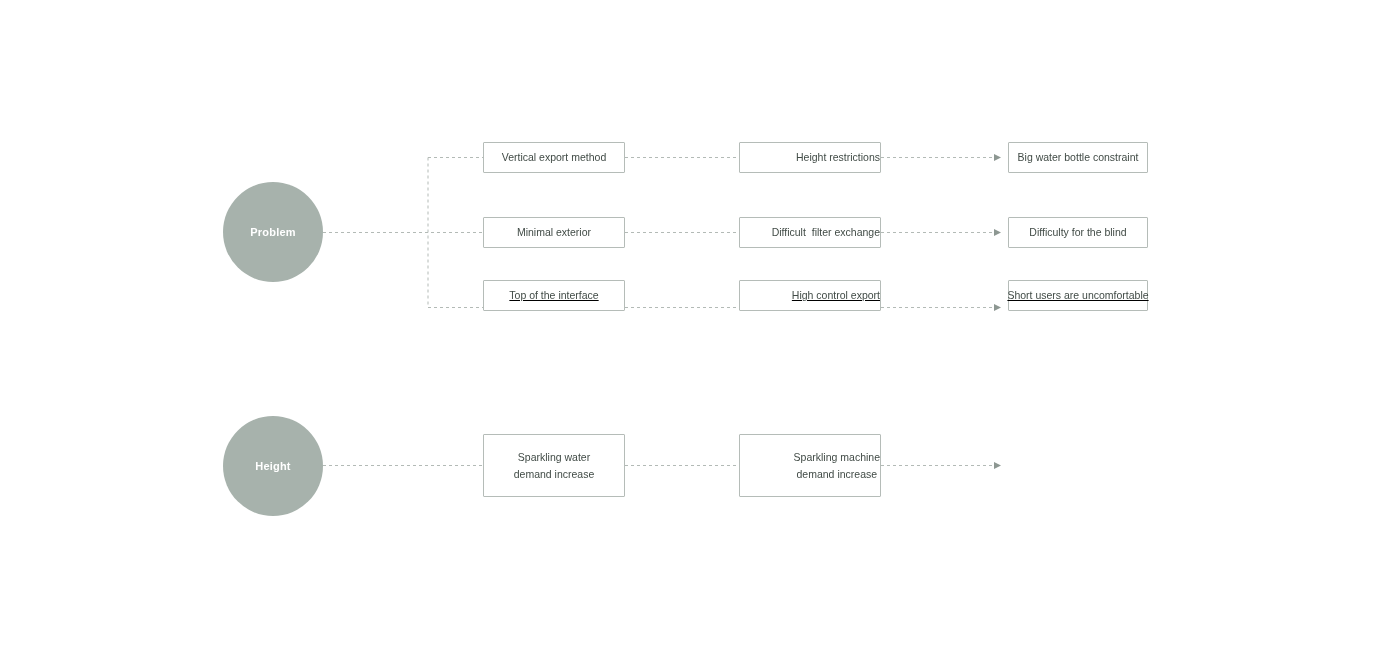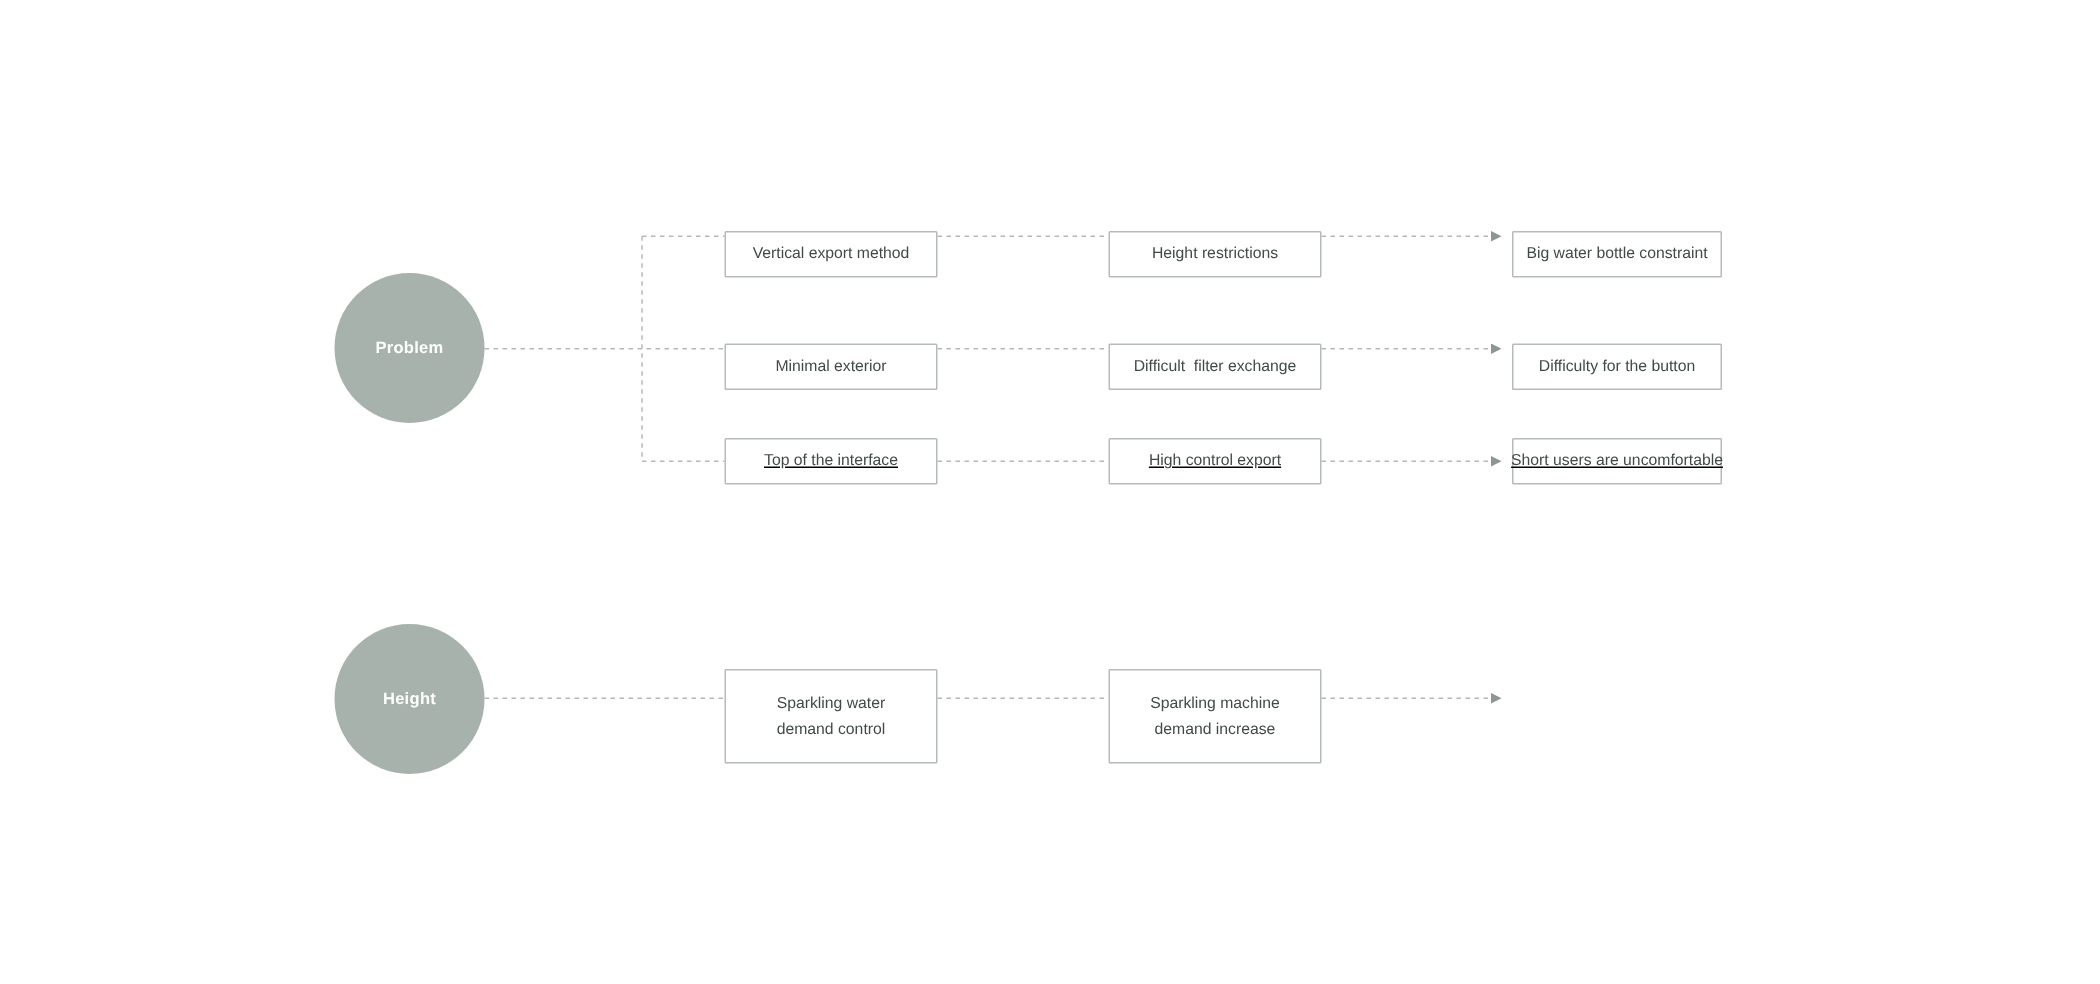--- a/index.html
+++ b/index.html
@@ -51,31 +51,30 @@
   .circle-problem { left: 223px; top: 182px; }
   .circle-trend   { left: 223px; top: 416px; }
   .box {
     position: absolute;
     height: 31px;
     background: #ffffff;
     border: 1px solid var(--box-border);
     border-radius: 1px;
     display: flex; align-items: center; justify-content: center;
     overflow: visible;
-    margin-top: 12px;
   }
   .box .lbl {
     color: var(--box-text);
     font-size: 10.5px;
     line-height: 1.6;
     text-align: center;
     white-space: pre;
   }
   .c1 { left: 483px; width: 142px; }
-  .c2 { left: 739px; width: 142px; }
+  .c2 { left: 739px; width: 142px; justify-content: flex-end; }
   .c3 { left: 1008px; width: 140px; }
   .r1 { top: 142px; }
   .r2 { top: 217px; }
   .r3 { top: 280px; text-decoration: underline; }
   .r-trend { top: 434px; height: 63px; }
 </style>
 </head>
 <body>
 
 <div class="canvas">
@@ -119,39 +118,39 @@
     <span class="lbl">Big water bottle constraint</span>
   </div>
 
   <div class="box c1 r2">
     <span class="lbl">Minimal exterior</span>
   </div>
   <div class="box c2 r2">
     <span class="lbl">Difficult  filter exchange</span>
   </div>
   <div class="box c3 r2">
-    <span class="lbl">Difficulty for the button</span>
+    <span class="lbl">Difficulty for the blind</span>
   </div>
 
   <div class="box c1 r3">
     <span class="lbl">Top of the interface</span>
   </div>
   <div class="box c2 r3">
     <span class="lbl">High control export</span>
   </div>
   <div class="box c3 r3">
     <span class="lbl">Short users are uncomfortable</span>
   </div>
 
   <div class="circle circle-trend">
     <span class="clbl">Height</span>
   </div>
 
   <div class="box c1 r-trend">
     <span class="lbl">Sparkling water
-demand control</span>
+demand increase</span>
   </div>
   <div class="box c2 r-trend">
     <span class="lbl">Sparkling machine
 demand increase</span>
   </div>
 
 </div>
 
 </body></html>

